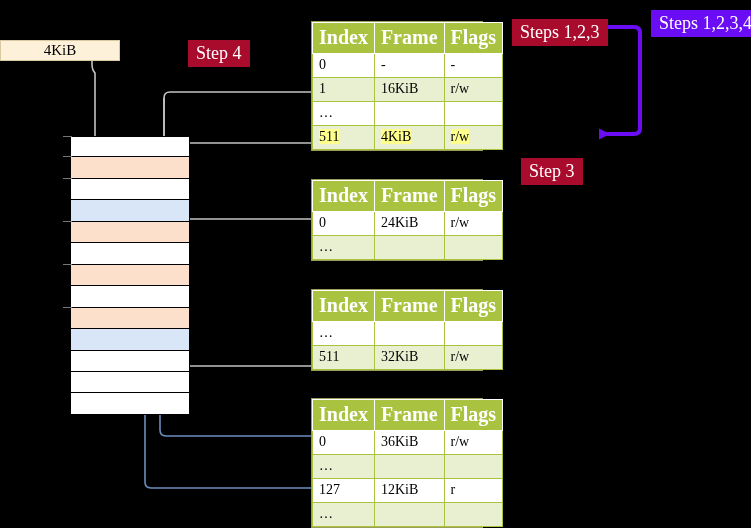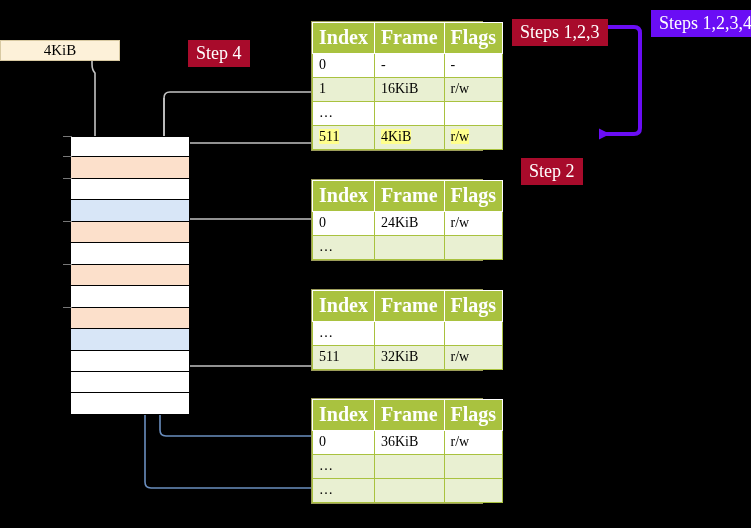--- a/index.html
+++ b/index.html
@@ -150,21 +150,21 @@
       <div class="memrow m-blue" style="height: 21.4615px; position: relative;"></div>
       <div class="memrow m-white" style="height: 21.4615px; position: relative;"></div>
       <div class="memrow m-white" style="height: 21.4615px; position: relative;"></div>
       <div class="memrow m-white" style="height: 21.4615px; position: relative;"></div>
     </div>
 
   <div id="badges">
       <div class="badge badge-red" style="left: 188px; top: 40px;">Step 4</div>
       <div class="badge badge-red" style="left: 512px; top: 19px;">Steps 1,2,3</div>
       <div class="badge badge-purple" style="left: 651px; top: 10px;">Steps 1,2,3,4</div>
-      <div class="badge badge-red" style="left: 521px; top: 158px;">Step 2</div>
+      <div class="badge badge-red" style="left: 521px; top: 158px;">Step 3</div>
     </div>
 
   <div id="tables">
       <div class="pt" style="left: 311px; top: 21px; width: 170px;">
         <table>
           <thead>
             <tr>
               <th class="w-idx">Index</th>
               <th class="w-frm">Frame</th>
               <th class="w-flg">Flags</th>
@@ -253,20 +253,25 @@
             <tr>
               <td class="w-idx">0</td>
               <td class="w-frm">36KiB</td>
               <td class="w-flg">r/w</td>
             </tr>
             <tr class="alt">
               <td class="w-idx">…</td>
               <td class="w-frm">&nbsp;</td>
               <td class="w-flg">&nbsp;</td>
             </tr>
+            <tr>
+              <td class="w-idx">127</td>
+              <td class="w-frm">12KiB</td>
+              <td class="w-flg">r</td>
+            </tr>
             <tr class="alt">
               <td class="w-idx">…</td>
               <td class="w-frm">&nbsp;</td>
               <td class="w-flg">&nbsp;</td>
             </tr>
           </tbody>
         </table>
       </div>
     </div>
 

